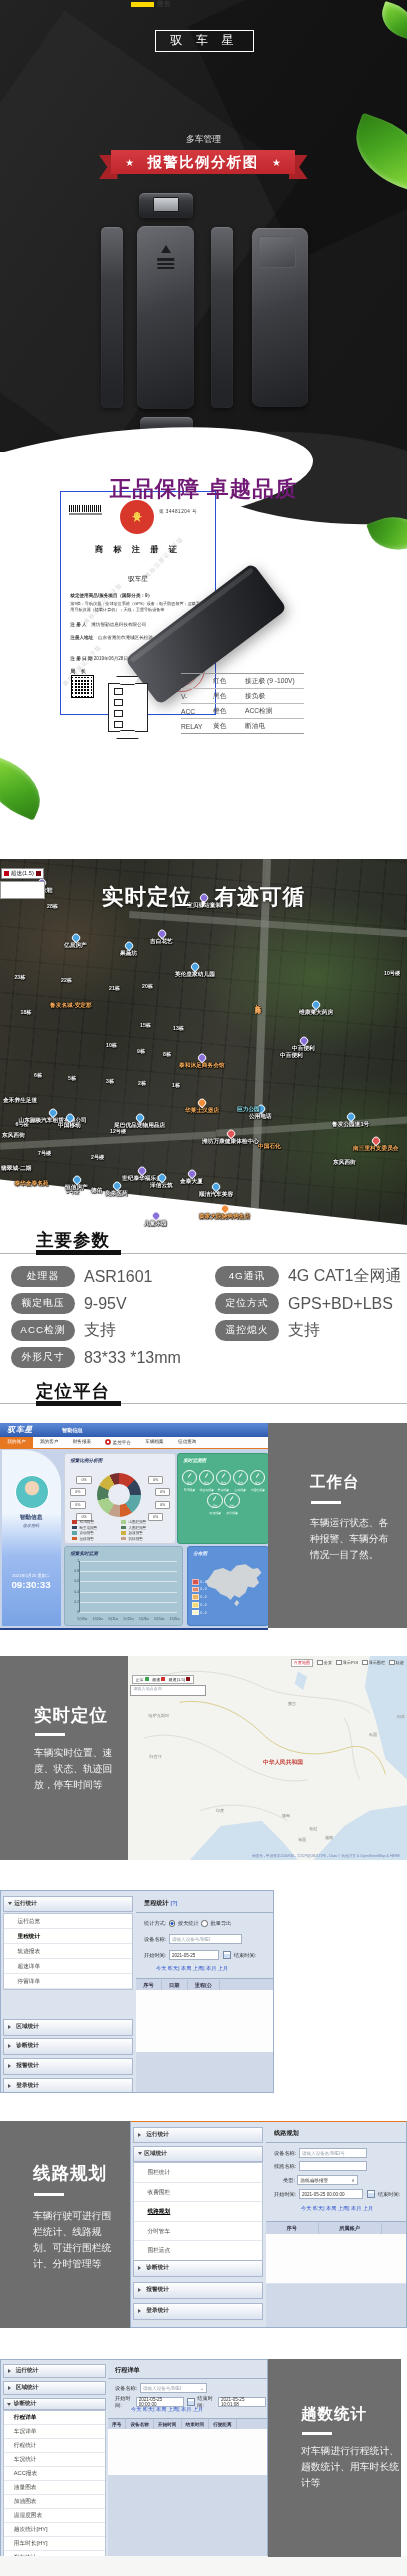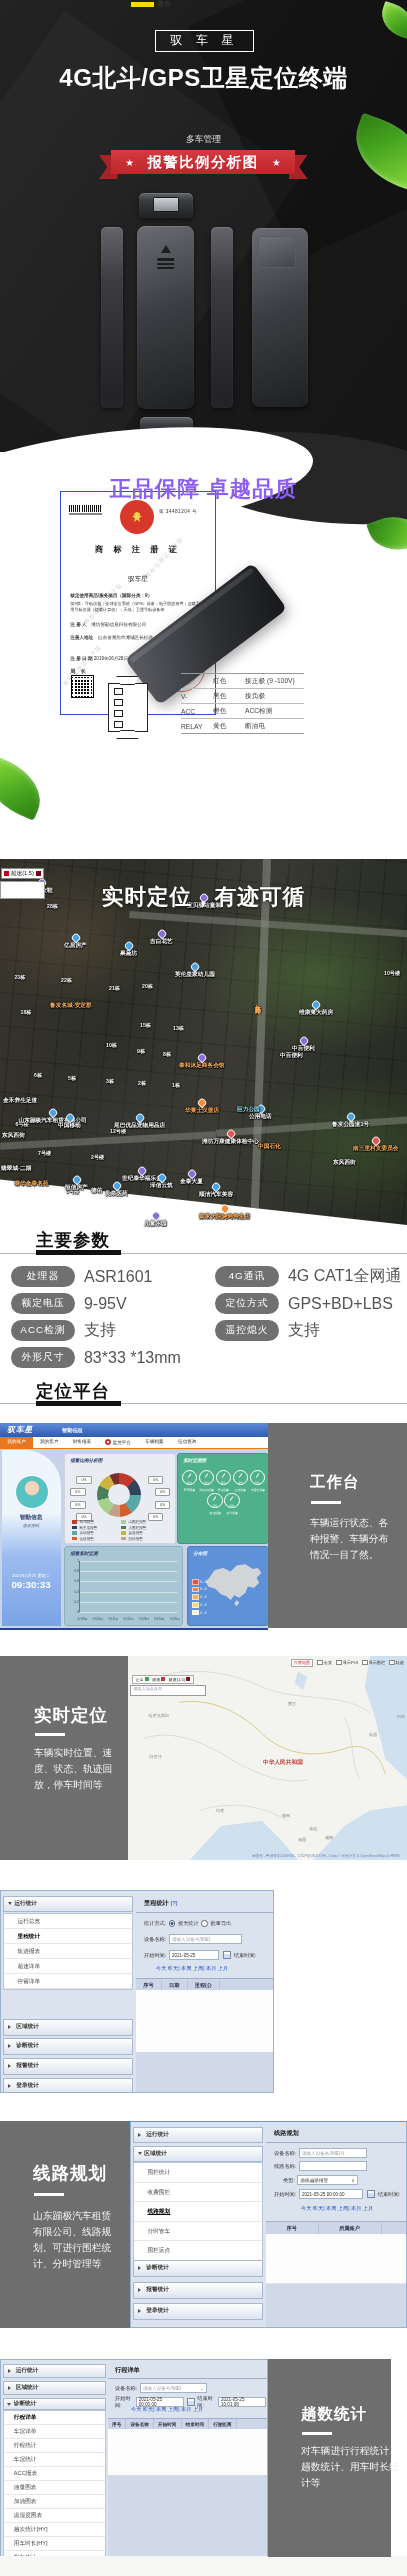--- a/index.html
+++ b/index.html
@@ -37,21 +37,21 @@
   .dev-label{position:absolute;left:6.2px;top:8.2px;width:36px;height:30px;border:0.5px solid #5a5c60;
     border-radius:3.1px;background:linear-gradient(160deg,#6f7176,#44464b)}
   .leaf{position:absolute;background:linear-gradient(135deg,#8ede3c,#46a41f 60%,#2e7d14);
     border-radius:4% 76% 6% 74%;box-shadow:inset 2.1px 2.1px 5.2px rgba(255,255,255,.35)}
   .wave-white{position:absolute;left:-18%;top:431px;width:95%;height:98px;background:#fff;
     border-radius:50%;transform:rotate(-6deg);z-index:4}
   .wave-gray{position:absolute;right:-14%;top:434px;width:70%;height:88px;background:#262626;
     border-radius:50%;transform:rotate(6deg);z-index:3}
   .white-under{position:absolute;left:0;top:452px;width:407px;height:62px;background:#fff;z-index:2}
   
-  .q-title{position:absolute;left:0;top:474px;width:407px;text-align:center;color:#8b5cf6;
+  .q-title{position:absolute;left:0;top:474px;width:407px;text-align:center;color:#701a75;
     font-size:21.6px;font-weight:bold;z-index:6;letter-spacing:1px}
   .cert{position:absolute;left:60px;top:491px;width:154px;height:222px;background:#fff;
     border:1px solid #2b50d8;z-index:5;overflow:hidden}
   .cert .wm{position:absolute;color:#c9c9c9;font-size:5.7px;transform:rotate(-48deg);letter-spacing:1px;opacity:.8}
   .barcode{position:absolute;left:8.2px;top:13.4px;width:33px;height:6.7px;
     background:repeating-linear-gradient(90deg,#111 0 1px,#fff 1px 2.1px)}
   .barcode-sub{position:absolute;left:8.2px;top:21px;width:33px;height:1.5px;background:#888}
   .emblem{position:absolute;left:59px;top:8.2px;width:34px;height:34px;border-radius:50%;
     background:radial-gradient(circle at 50% 45%,#f3c545 0 12%,#d8372b 13% 78%,#c9a13a 79% 100%);
     display:flex;align-items:center;justify-content:center;color:#f6d34f;font-size:13.4px}
@@ -227,21 +227,20 @@
 </style>
 </head>
 <body>
 
 <div id="page">
 
   <div class="hero">
     <div class="hero-shape1"></div>
     <div class="hero-shape2"></div>
     <div class="logo-box">驭 车 星</div>
-    <div class="hero-title">4G北斗/GPS卫星定位终端</div>
     <div class="hero-sub" style="top:134px">多车管理</div>
 
     <div class="ribbon-wing wing-l"></div>
     <div class="ribbon-wing wing-r"></div>
     <div class="ribbon-main">
       <span class="ribbon-star">★</span>
       <span class="ribbon-label">报警比例分析图</span>
       <span class="ribbon-star">★</span>
     </div>
 
@@ -925,21 +924,21 @@
         <span>日期</span>
         <span>里程(公</span>
       </div>
     <div class="tbody-empty" style="left:135px;top:99px;right:0.5px;height:62px"></div>
     <div class="shot-footer" style="left:135px;top:161px;right:0.5px;bottom:0.5px"></div>
   </div>
 
   <div class="gpanel" style="left:0;top:2121px;width:130px;height:207px">
     <div class="gp-title" style="left:33px;top:40px;font-size:17.5px">线路规划</div>
     <div class="gp-bar" style="left:34px;top:72px"></div>
-    <div class="gp-text" style="left:33px;top:87px;width:87px">山东蹦极汽车租赁有限公司、线路规划。可进行围栏统计、分时管理等</div>
+    <div class="gp-text" style="left:33px;top:87px;width:87px">车辆行驶可进行围栏统计、线路规划。可进行围栏统计、分时管理等</div>
   </div>
   <div class="shot" style="left:130px;top:2121px;width:277px;height:207px;border-top:1.5px solid #e87722">
     <div class="sbar" style="left:2.1px;top:5.2px;width:130px;height:15.5px">
       <span class="tri"></span>
         <span>运行统计</span>
     </div>
     <div class="sbar open" style="left:2.1px;top:24px;width:130px;height:15.5px">
       <span class="tri"></span>
         <span>区域统计</span>
     </div>
@@ -1049,21 +1048,21 @@
     <div class="thead" style="left:107px;top:58px;right:0.5px;height:11.3px;font-size:4.6px">
         <span style="padding:0 4.1px">序号</span>
         <span style="padding:0 4.1px">设备名称</span>
         <span style="padding:0 4.1px">开始时间</span>
         <span style="padding:0 4.1px">结束时间</span>
         <span style="padding:0 4.1px">行驶距离</span>
       </div>
     <div class="tbody-empty" style="left:107px;top:69px;right:0.5px;height:46px"></div>
     <div class="shot-footer" style="left:107px;top:115px;right:0.5px;bottom:0.5px"></div>
   </div>
-  <div class="gpanel" style="left:268px;top:2359px;width:123px;height:198px">
+  <div class="gpanel" style="left:268px;top:2359px;width:133px;height:198px">
     <div class="gp-title" style="left:33px;top:45px">趟数统计</div>
     <div class="gp-bar" style="left:34px;top:73px"></div>
     <div class="gp-text" style="left:33px;top:84px;width:101px">对车辆进行行程统计、趟数统计、用车时长统计等</div>
   </div>
 
   <div class="plist">
     
     
   </div>
 

